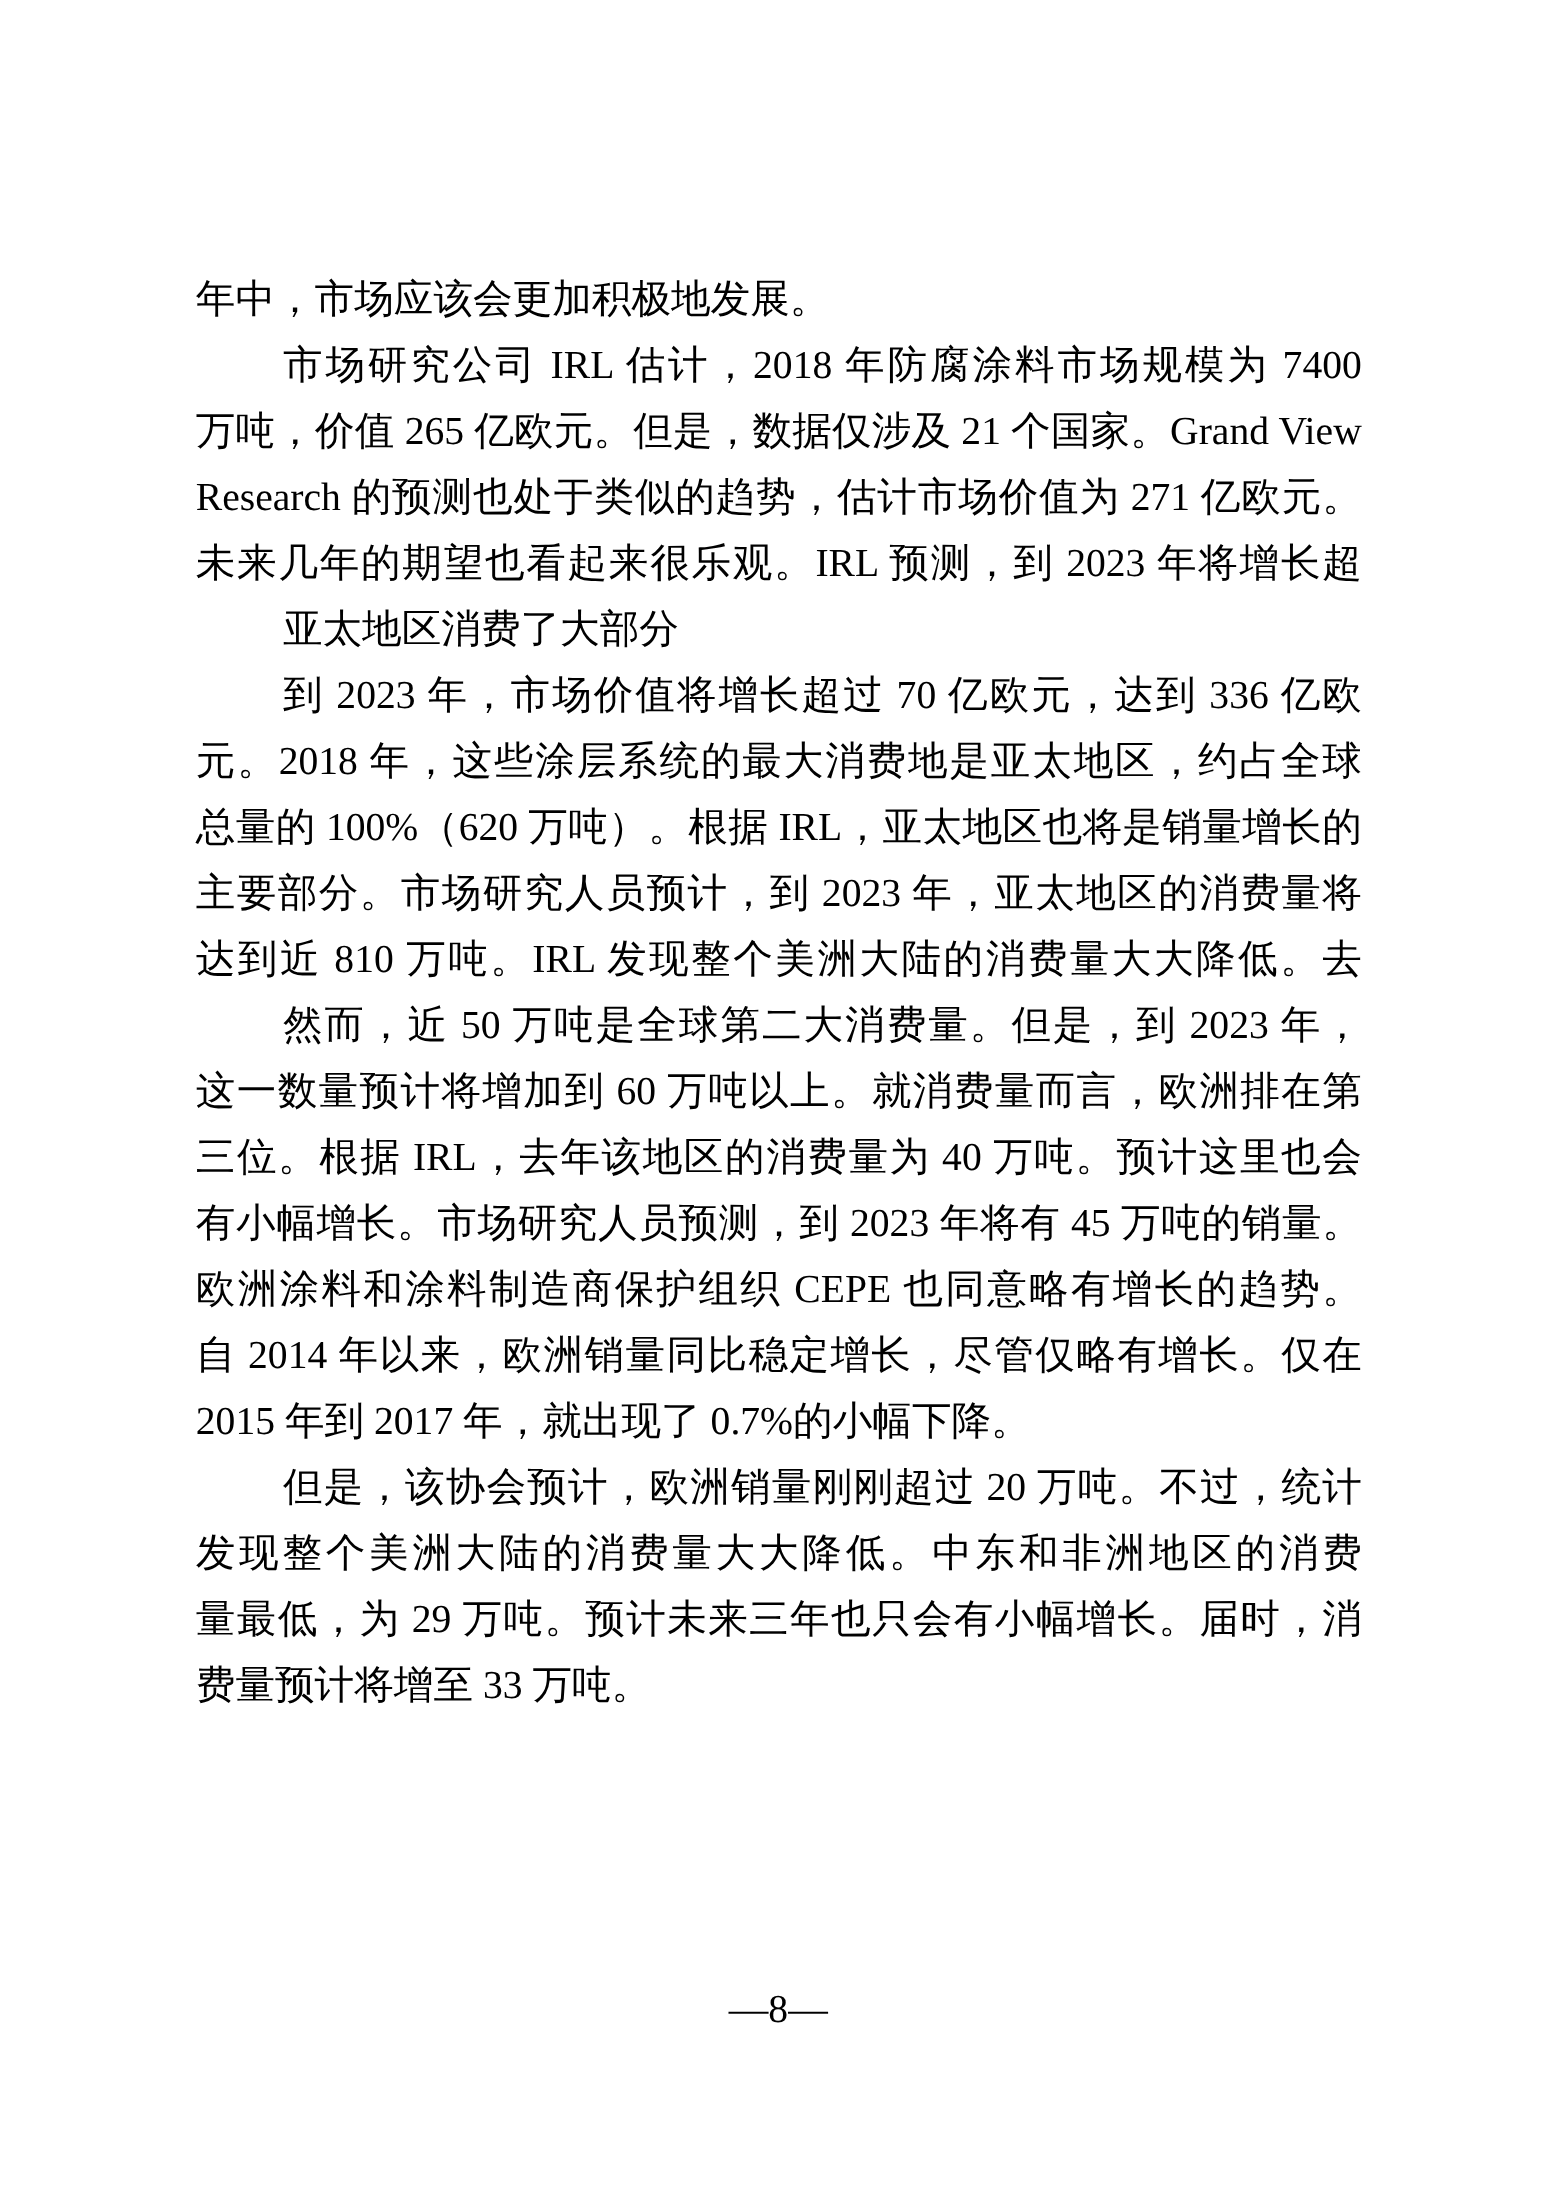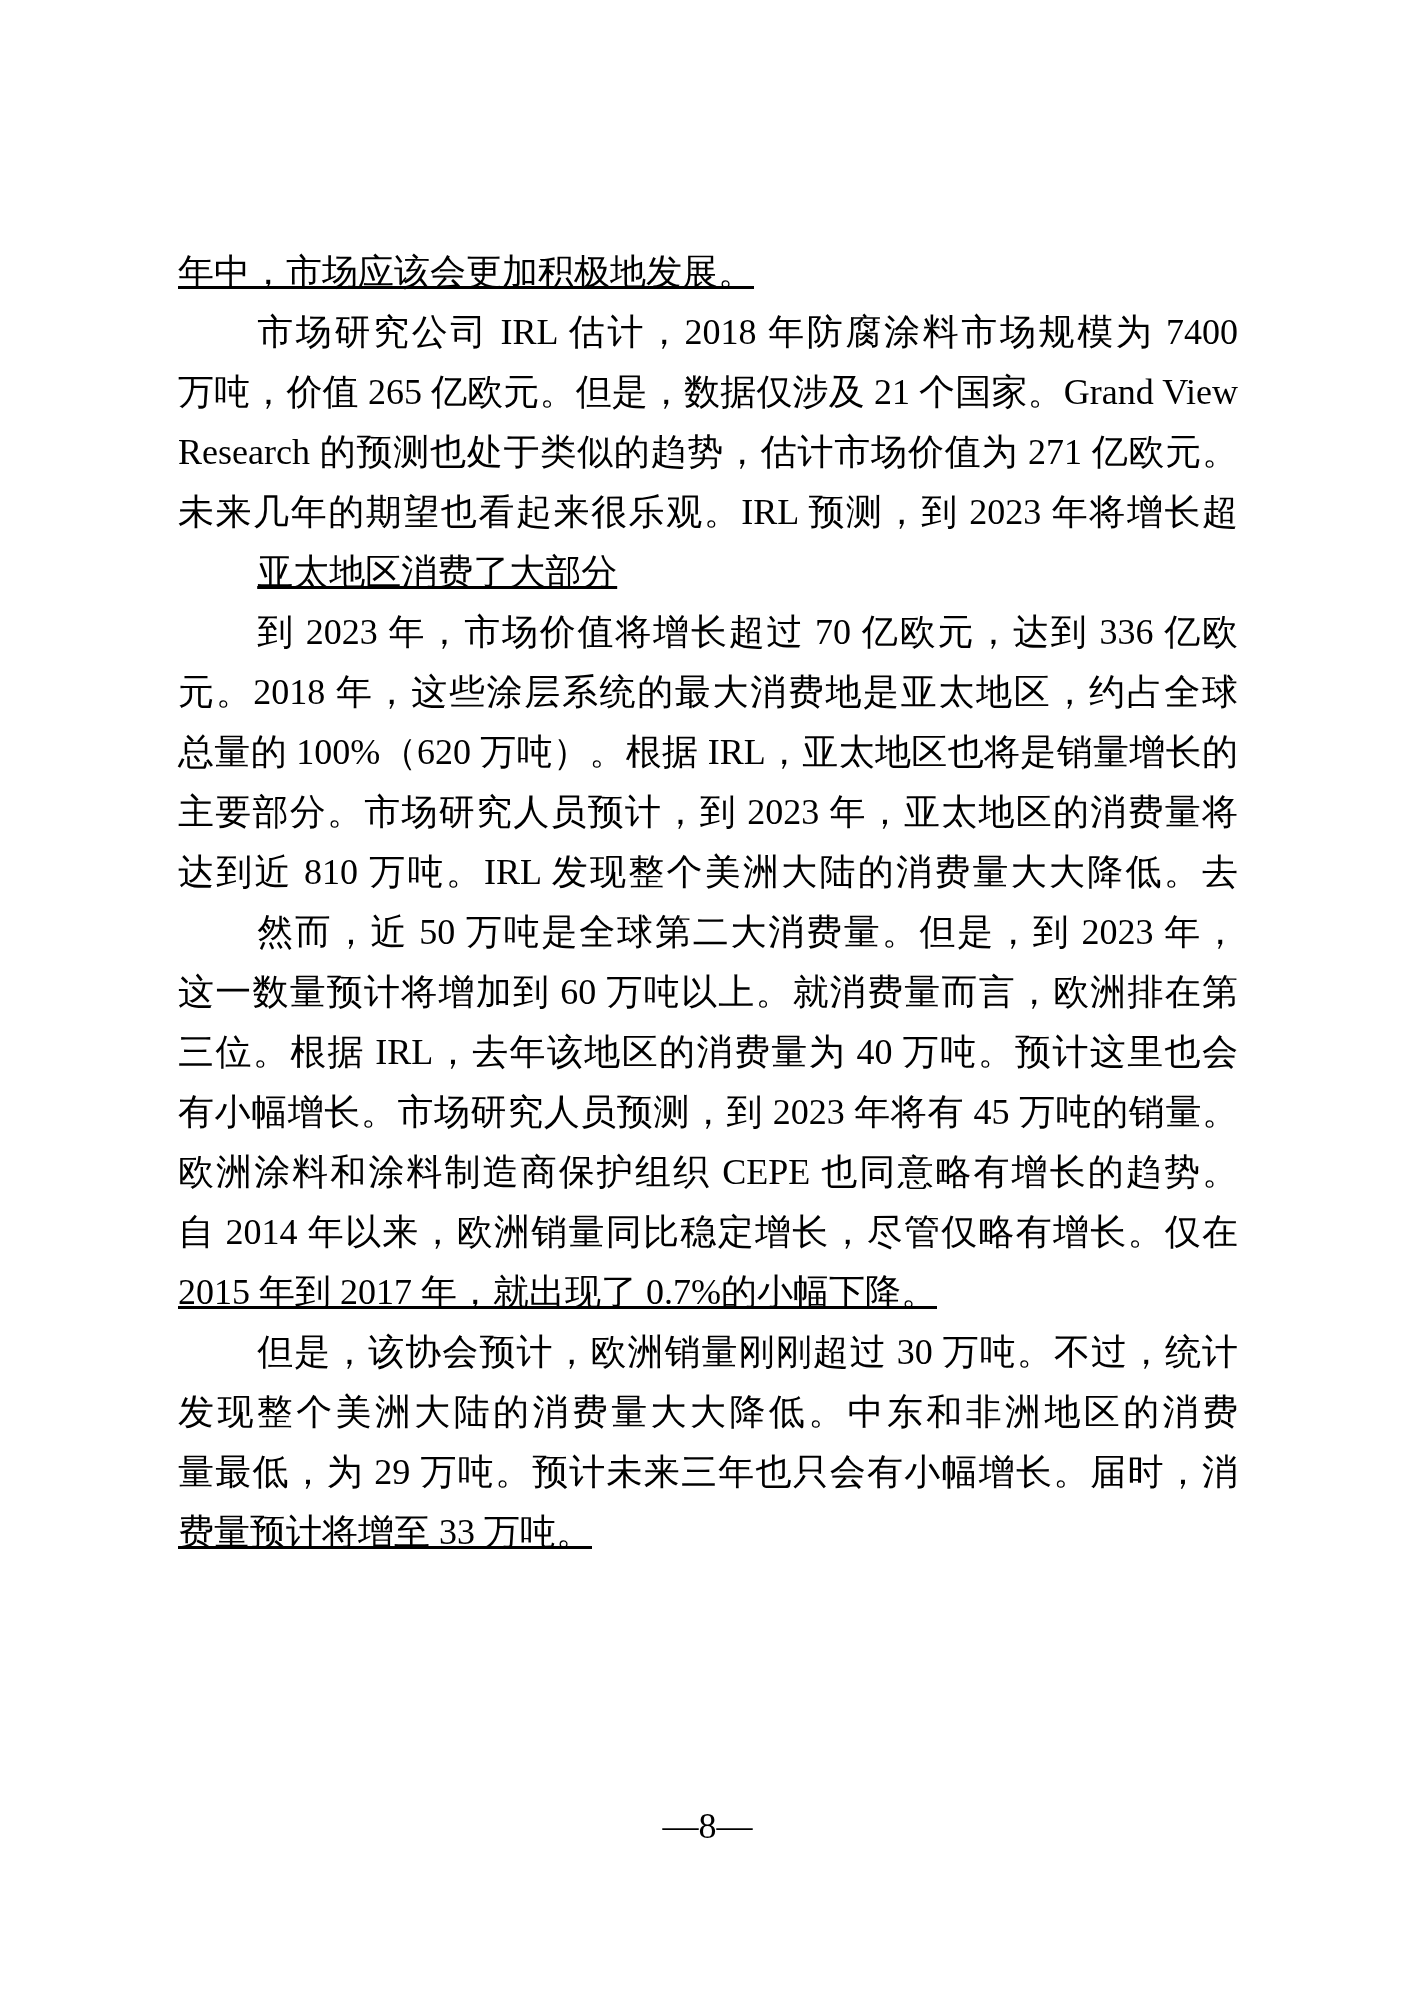--- a/index.html
+++ b/index.html
@@ -20,21 +20,21 @@
     font-size: 36px;
     line-height: 60px;
     letter-spacing: 0;
   }
   .line {
     text-align: justify;
     text-align-last: justify;
     height: 60px;
     overflow: visible;
   }
-  .line.end  { text-align-last: left; text-decoration: underline; }
+  .line.end  { text-align-last: left; }
   .line.indent { text-indent: 2.2em; }
   .page-number {
     position: absolute;
     top: 1806px;
     left: 0;
     width: 100%;
     text-align: center;
     font-size: 36px;
     line-height: 40px;
   }
@@ -55,20 +55,20 @@
     <div class="line">总量的 100%（620 万吨）。根据 IRL，亚太地区也将是销量增长的</div>
     <div class="line">主要部分。市场研究人员预计，到 2023 年，亚太地区的消费量将</div>
     <div class="line">达到近 810 万吨。IRL 发现整个美洲大陆的消费量大大降低。去</div>
     <div class="line indent">然而，近 50 万吨是全球第二大消费量。但是，到 2023 年，</div>
     <div class="line">这一数量预计将增加到 60 万吨以上。就消费量而言，欧洲排在第</div>
     <div class="line">三位。根据 IRL，去年该地区的消费量为 40 万吨。预计这里也会</div>
     <div class="line">有小幅增长。市场研究人员预测，到 2023 年将有 45 万吨的销量。</div>
     <div class="line">欧洲涂料和涂料制造商保护组织 CEPE 也同意略有增长的趋势。</div>
     <div class="line">自 2014 年以来，欧洲销量同比稳定增长，尽管仅略有增长。仅在</div>
     <div class="line end">2015 年到 2017 年，就出现了 0.7%的小幅下降。</div>
-    <div class="line indent">但是，该协会预计，欧洲销量刚刚超过 30 万吨。不过，统计</div>
+    <div class="line indent">但是，该协会预计，欧洲销量刚刚超过 20 万吨。不过，统计</div>
     <div class="line">发现整个美洲大陆的消费量大大降低。中东和非洲地区的消费</div>
     <div class="line">量最低，为 29 万吨。预计未来三年也只会有小幅增长。届时，消</div>
     <div class="line end">费量预计将增至 33 万吨。</div>
   </div>
 
   <div class="page-number">—8—</div>
 </div>
 
 </body></html>

